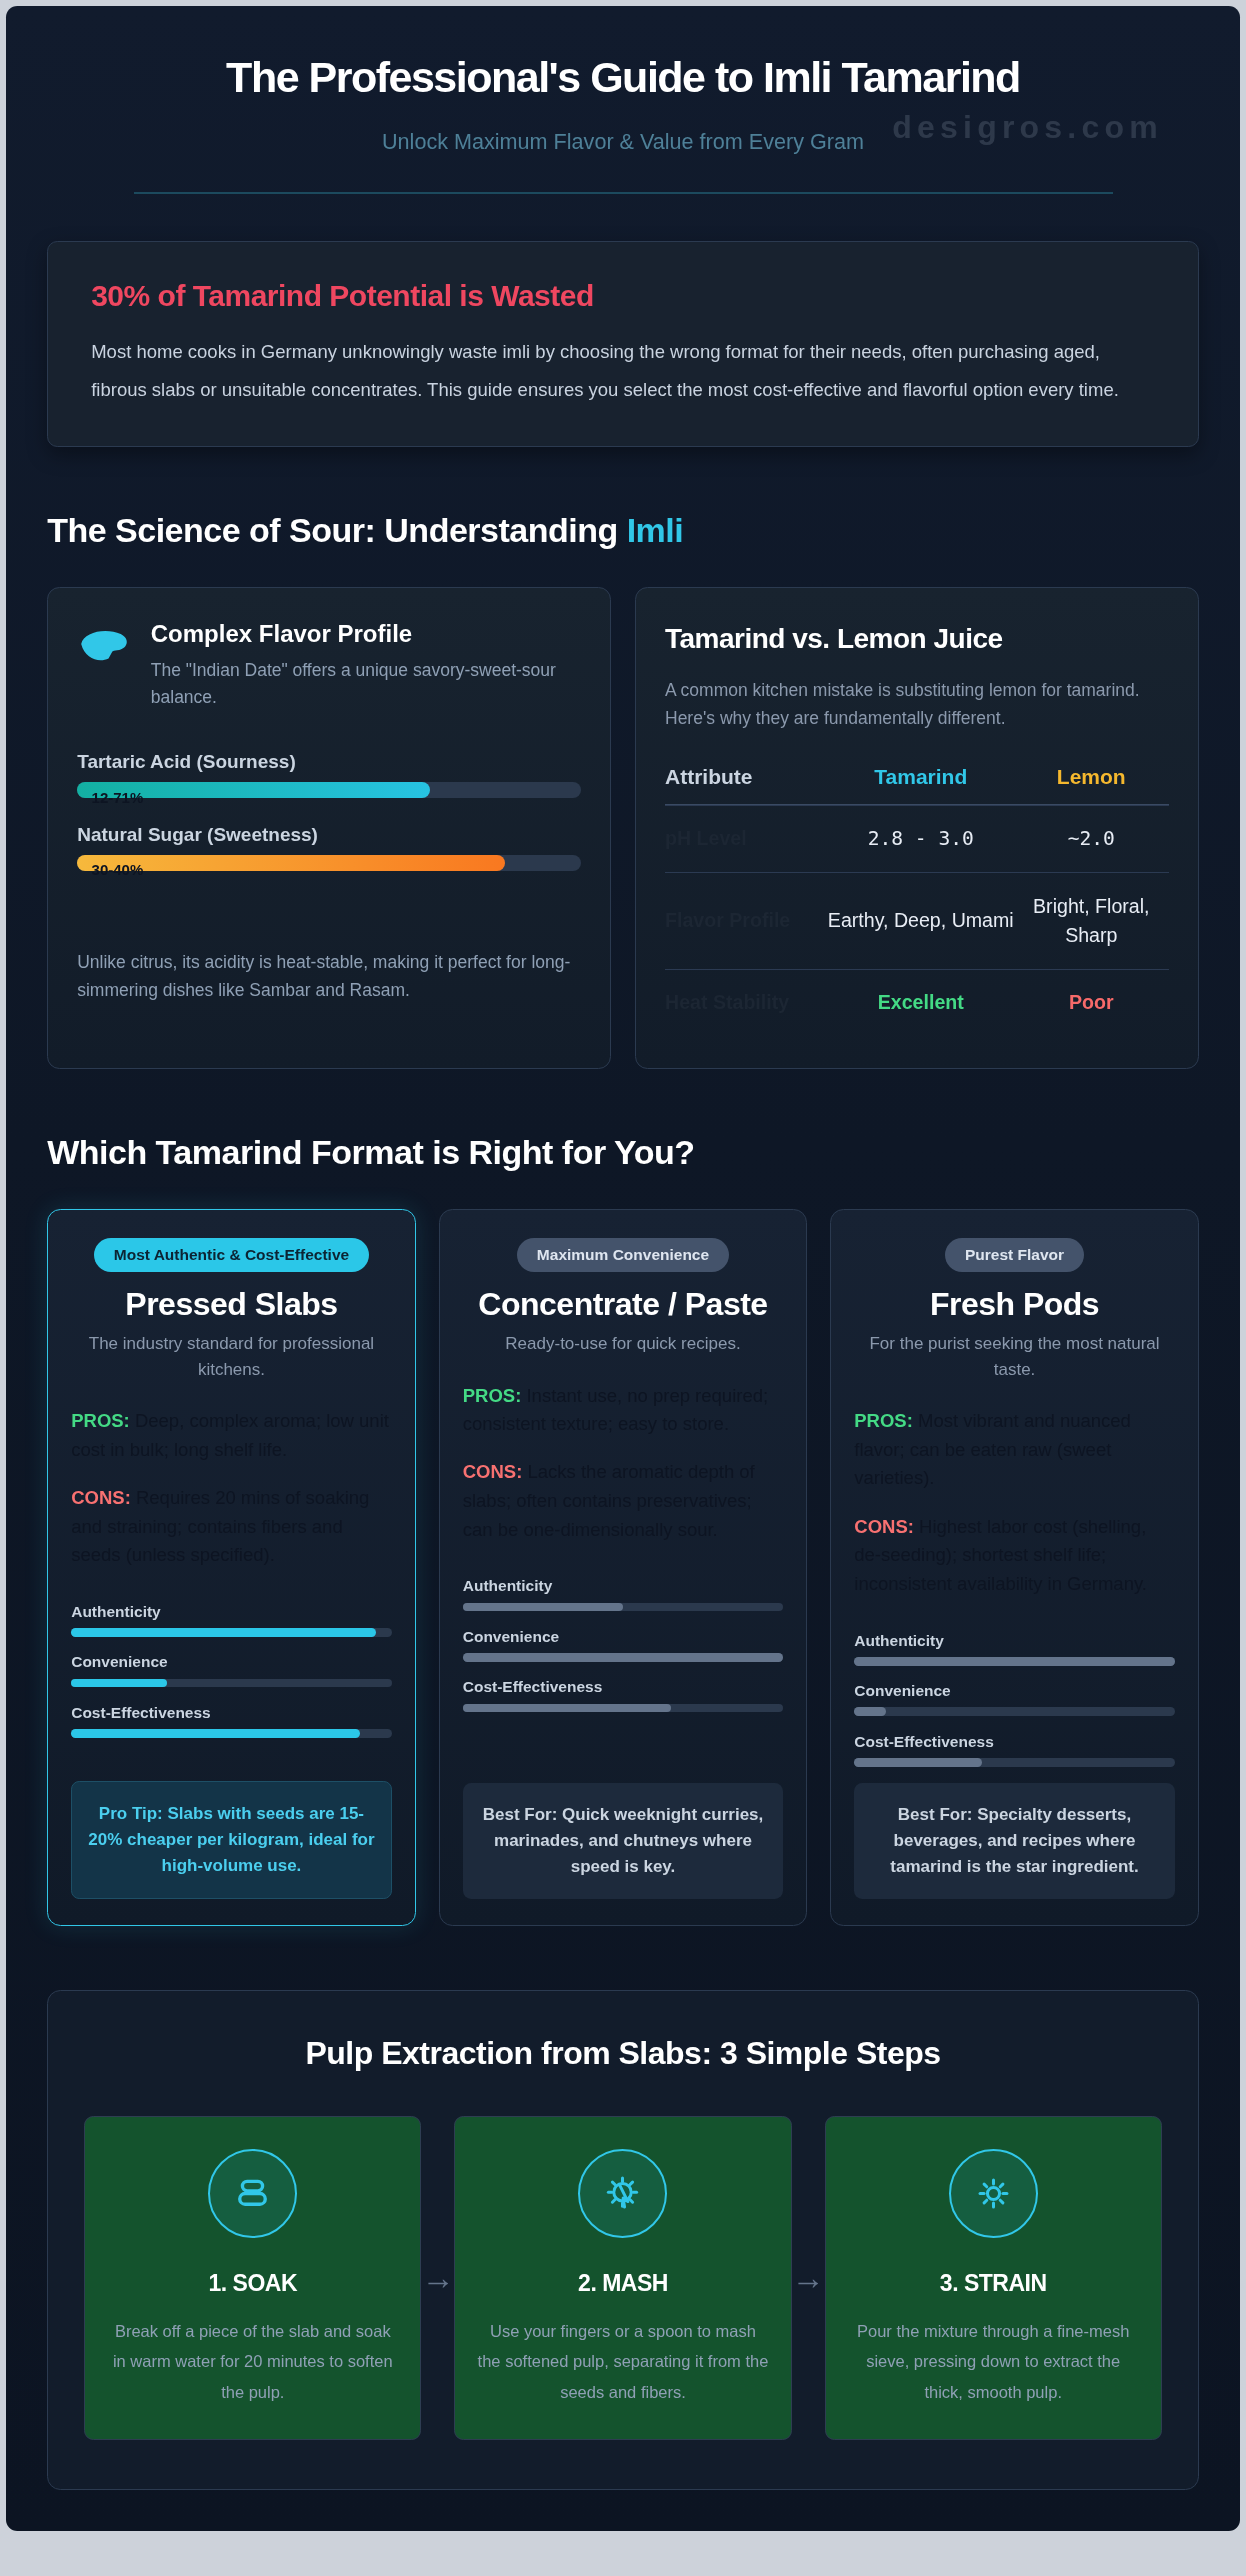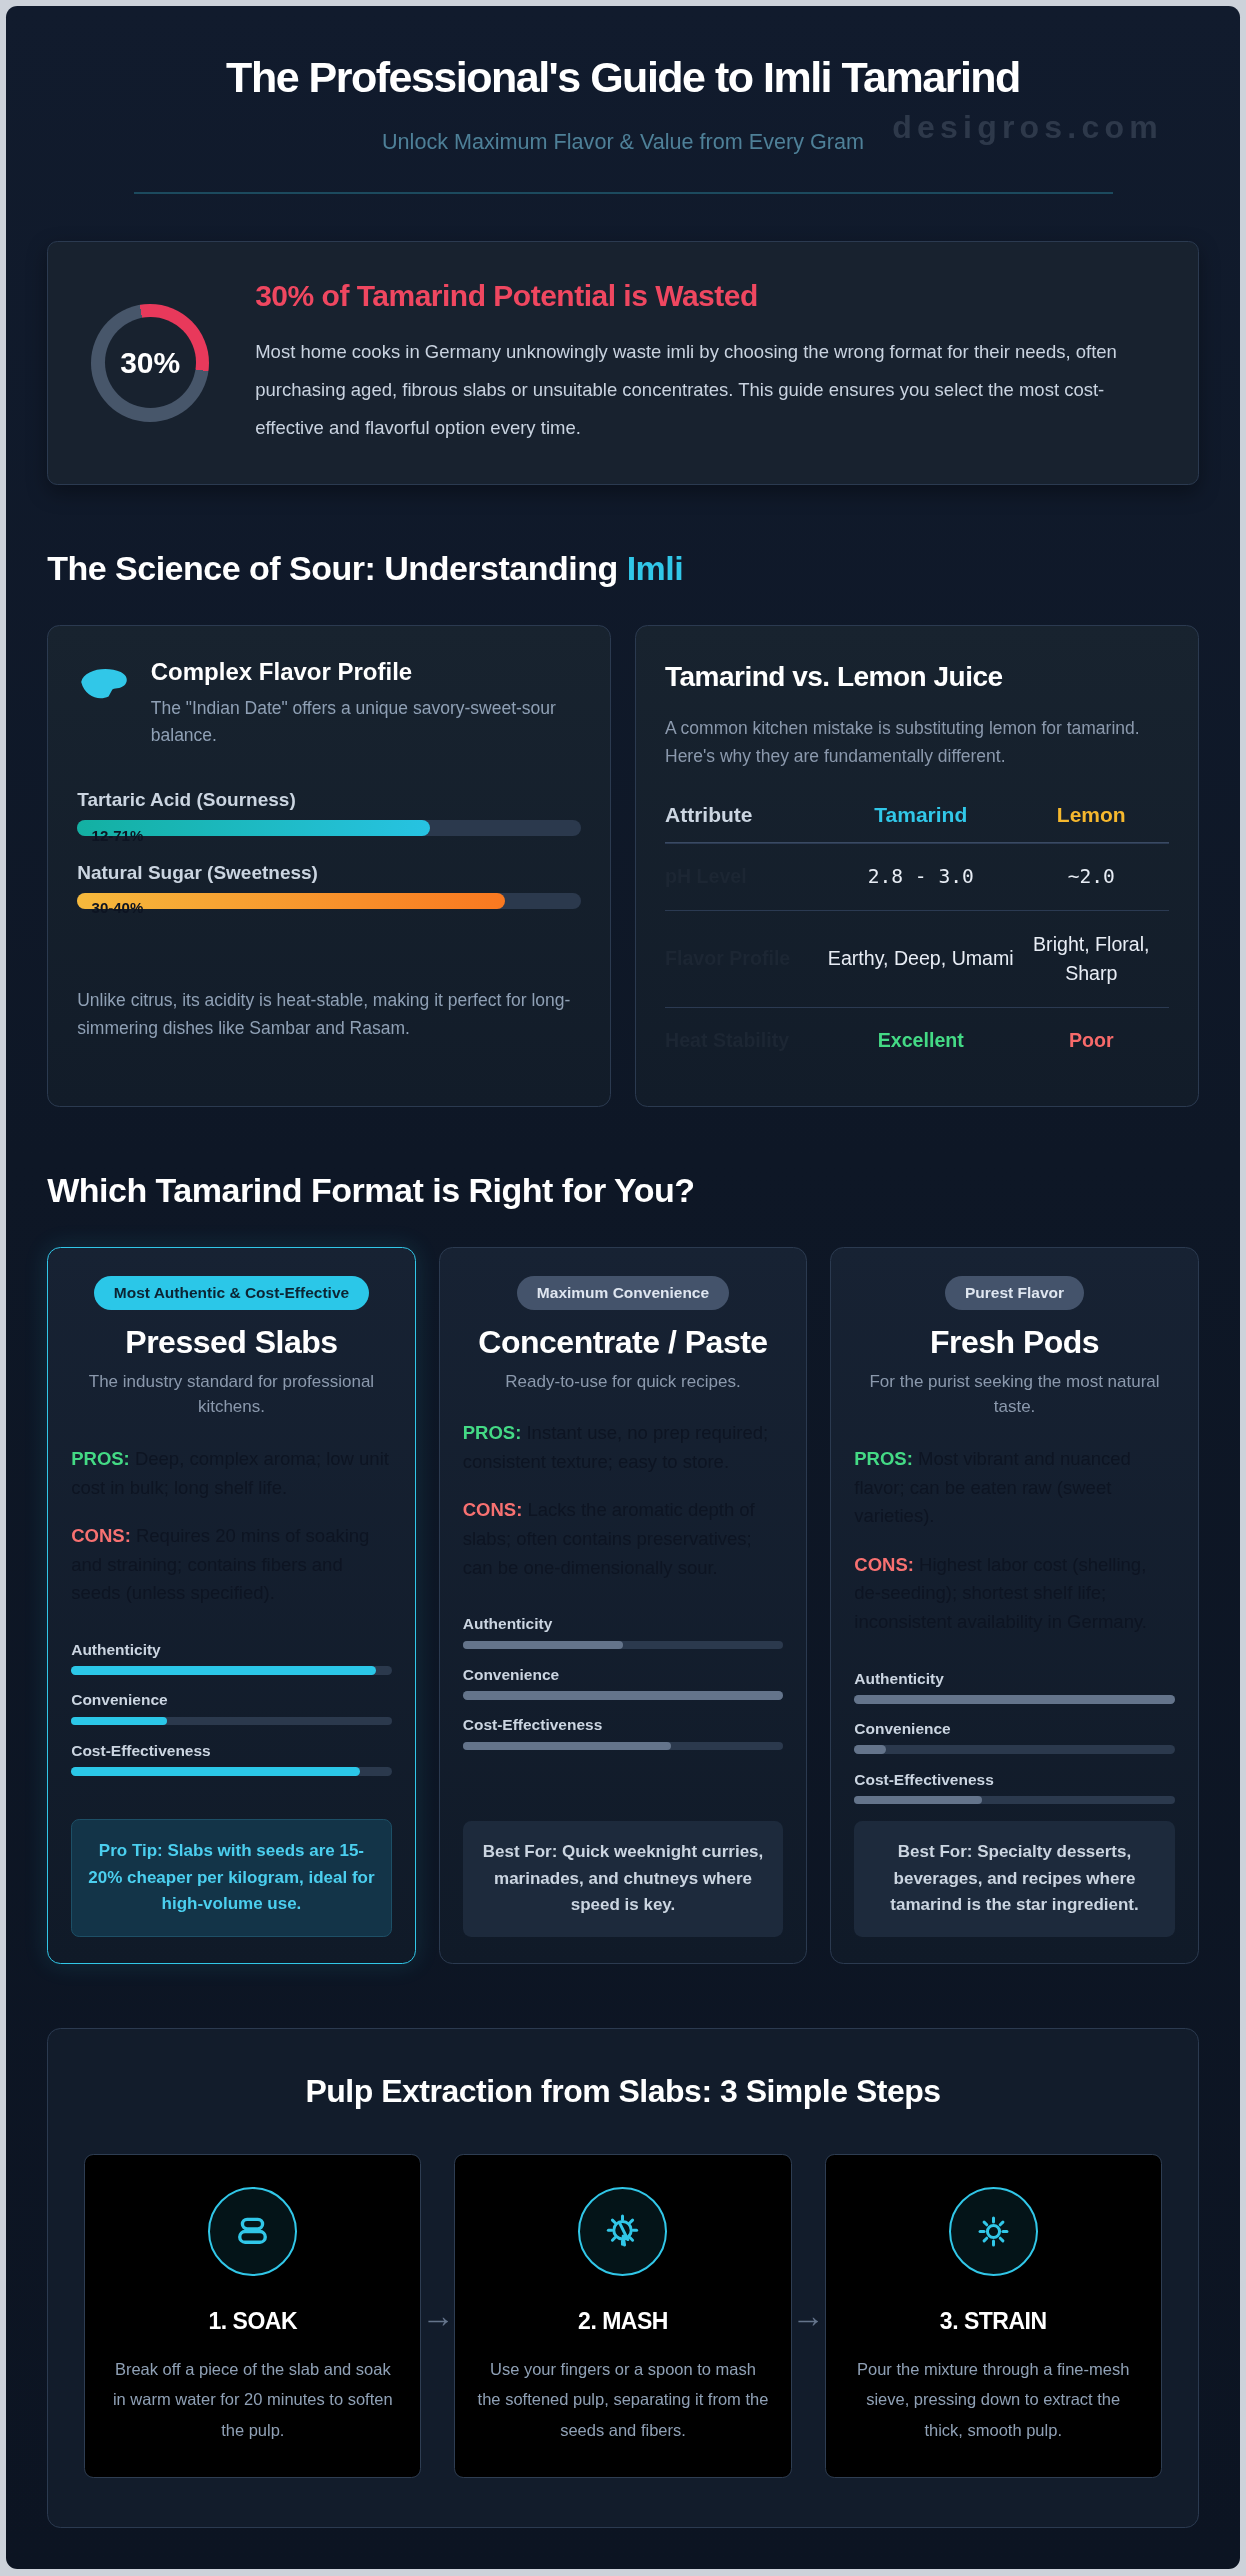--- a/index.html
+++ b/index.html
@@ -85,43 +85,40 @@
   .rate-fill{height:100%;border-radius:515px;width:var(--w,50%);background:var(--slate-fill);}
   .featured .rate-fill{background:#2bc7e8;}
   .tipbox{margin-top:auto;border-radius:8.2px;padding:18.5px 15.5px;text-align:center;font-weight:800;font-size:17px;line-height:1.55;}
   .tipbox.cyan{background:#133448;border:0.5px solid #1d4f66;color:#4bcfef;}
   .tipbox.slate{background:#1d2a3c;color:#cbd5e1;}
 
   
   .steps-card{margin-top:64px;background:#121c2b;border:0.5px solid var(--border);border-radius:13.4px;padding:44px 36px 49px;}
   .steps-card h2{margin:0 0 44px;text-align:center;font-size:32px;font-weight:800;letter-spacing:-0.5px;color:#fff;}
   .steps-grid{display:grid;grid-template-columns:1fr 33px 1fr 33px 1fr;align-items:stretch;}
-  .step{background:#000000;border:0.5px solid #2e3d52;border-radius:9.3px;padding:32px 21.6px;text-align:center;display:flex;flex-direction:column;}
+  .step{background:#14532d;border:0.5px solid #2e3d52;border-radius:9.3px;padding:32px 21.6px;text-align:center;display:flex;flex-direction:column;}
   .step-icon{width:89px;height:89px;margin:0 auto 32px;border-radius:50%;border:2.6px solid var(--cyan);background:rgba(43,199,232,.10);display:flex;align-items:center;justify-content:center;}
   .step h4{font-size:23px;margin:0 0 18.5px;font-weight:800;color:#fff;letter-spacing:-0.5px;}
   .step p{color:var(--muted);font-size:16.5px;line-height:1.85;margin:0;}
   .step-arrow{display:flex;align-items:center;justify-content:center;color:#64748b;font-size:33px;}
   svg{display:block;}
 </style>
 </head>
 <body>
 
 <div class="page">
 
   <div>
     <div class="watermark">desigros.com</div>
     <h1 class="h1">The Professional's Guide to Imli Tamarind</h1>
     <p class="subtitle">Unlock Maximum Flavor &amp; Value from Every Gram</p>
     <hr class="header-divider">
   </div>
 
   <section class="stat-card">
-    <div class="donut" style="--pct: 30%;">
-      <span class="donut-label">30%</span>
-    </div>
     <div>
       <h2 class="stat-heading">30% of Tamarind Potential is Wasted</h2>
       <p class="stat-body">Most home cooks in Germany unknowingly waste imli by choosing the wrong format for their needs, often purchasing aged, fibrous slabs or unsuitable concentrates. This guide ensures you select the most cost-effective and flavorful option every time.</p>
     </div>
   </section>
 
   <h2 class="section-title"><span>The Science of Sour: Understanding </span><span class="accent">Imli</span></h2>
 
   <div class="science-grid">
 

